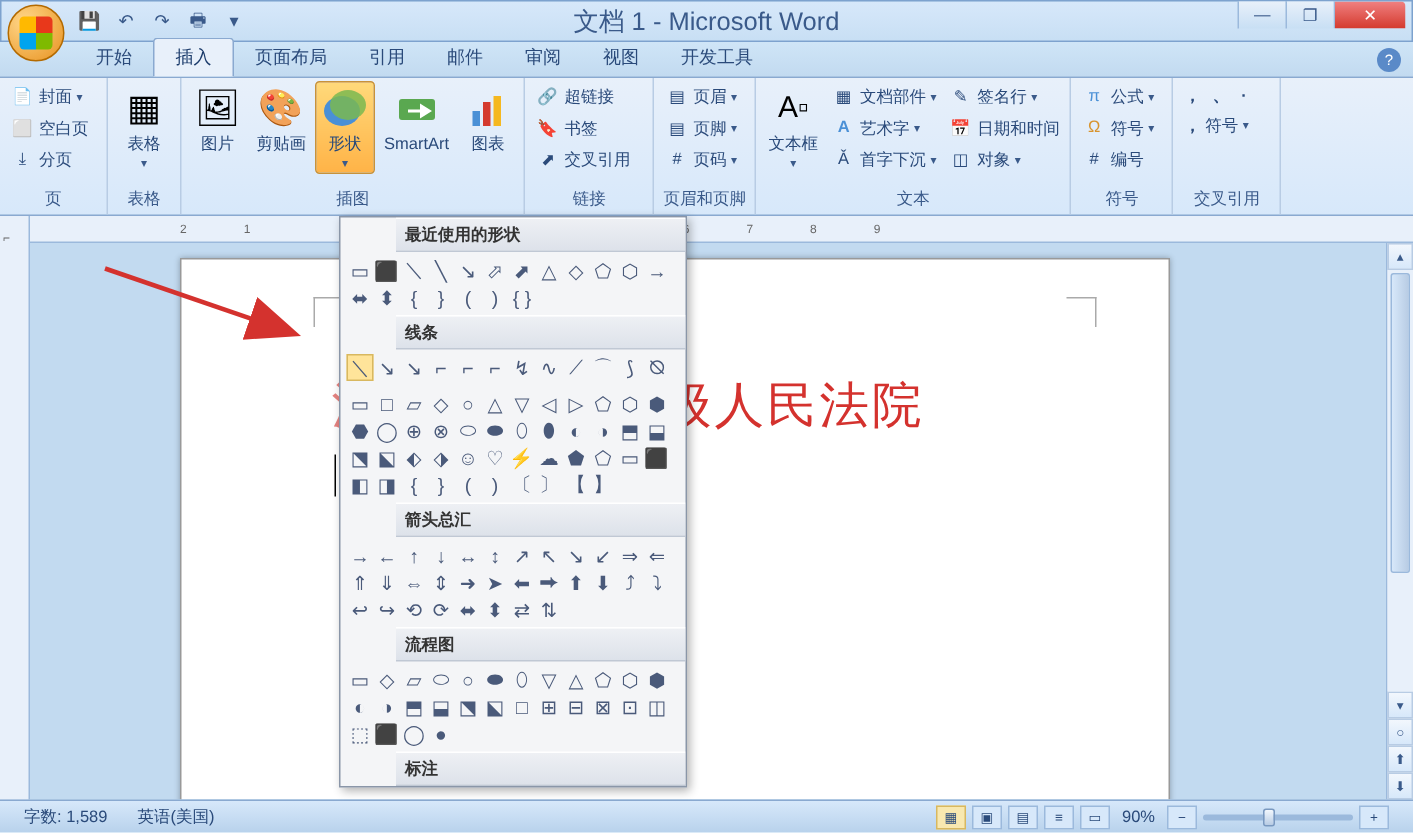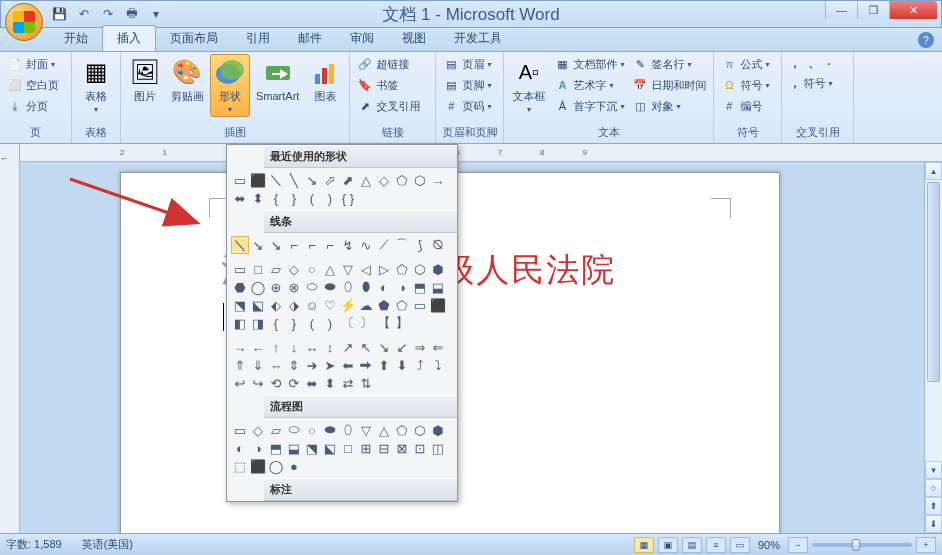--- a/index.html
+++ b/index.html
@@ -58,21 +58,21 @@
 .pc-tr { right: 28px; top: 25px; border-right: 1px solid #aaa; border-top: 1px solid #aaa; }
 .doc-text { position: absolute; left: 100px; top: 75px; font-size: 33px; color: #d4322e; font-family: SimSun, serif; letter-spacing: 2px; }
 .cursor-line { position: absolute; left: 102px; top: 130px; width: 1px; height: 28px; background: #000; }
 .arrow-annotation { position: absolute; left: 45px; top: 12px; width: 160px; height: 55px; pointer-events: none; z-index: 50; }
 .scroll-v { position: absolute; right: 0; top: 18px; bottom: 0; width: 18px; background: #e8f0fa; border-left: 1px solid #9bb9dc; display: flex; flex-direction: column; }
 .scroll-btn { height: 18px; display: flex; align-items: center; justify-content: center; font-size: 9px; color: #3a5a8a; cursor: pointer; background: linear-gradient(#f2f7fd, #d7e8fa); border: 1px solid #b8cce4; }
 .scroll-track { flex: 1; background: #e8f0fa; position: relative; }
 .scroll-thumb { position: absolute; left: 2px; right: 2px; top: 2px; height: 200px; background: linear-gradient(90deg, #d7e8fa, #b8cce4); border: 1px solid #9bb9dc; border-radius: 2px; }
 
 
-.status-bar { position: absolute; bottom: 0; left: 0; right: 0; height: 22px; background: linear-gradient(#d7e8fa, #b8d2ec); border-top: 1px solid #8aa9d0; display: flex; align-items: center; padding: 0 6px; font-size: 11px; color: #2a4a7a; gap: 20px; }
+.status-bar { position: absolute; bottom: 0; left: 0; right: 0; height: 22px; background: linear-gradient(#d7e8fa, #b8d2ec); border-top: 1px solid #8aa9d0; display: flex; align-items: center; padding: 0 16px; font-size: 11px; color: #2a4a7a; gap: 20px; }
 .status-right { margin-left: auto; display: flex; align-items: center; gap: 4px; }
 .view-btn { width: 20px; height: 16px; background: #d7e8fa; border: 1px solid #9bb9dc; cursor: pointer; font-size: 9px; display: flex; align-items: center; justify-content: center; }
 .view-btn.active { background: #f8e8b0; border-color: #d8b860; }
 .zoom-slider { width: 100px; height: 4px; background: #9bb9dc; position: relative; border-radius: 2px; }
 .zoom-thumb { position: absolute; left: 40%; top: -4px; width: 8px; height: 12px; background: linear-gradient(#f2f7fd, #b8cce4); border: 1px solid #7a99c0; border-radius: 2px; }
 
 svg { display: block; }
 </style>
 </head>
 <body>
@@ -435,20 +435,21 @@
       <div class="sp-item">◨</div>
       <div class="sp-item">{</div>
       <div class="sp-item">}</div>
       <div class="sp-item">(</div>
       <div class="sp-item">)</div>
       <div class="sp-item">〔</div>
       <div class="sp-item">〕</div>
       <div class="sp-item">【</div>
       <div class="sp-item">】</div>
     </div>
+    <div class="sp-header">箭头总汇</div>
     <div class="sp-grid">
       <div class="sp-item">→</div>
       <div class="sp-item">←</div>
       <div class="sp-item">↑</div>
       <div class="sp-item">↓</div>
       <div class="sp-item">↔</div>
       <div class="sp-item">↕</div>
       <div class="sp-item">↗</div>
       <div class="sp-item">↖</div>
       <div class="sp-item">↘</div>

